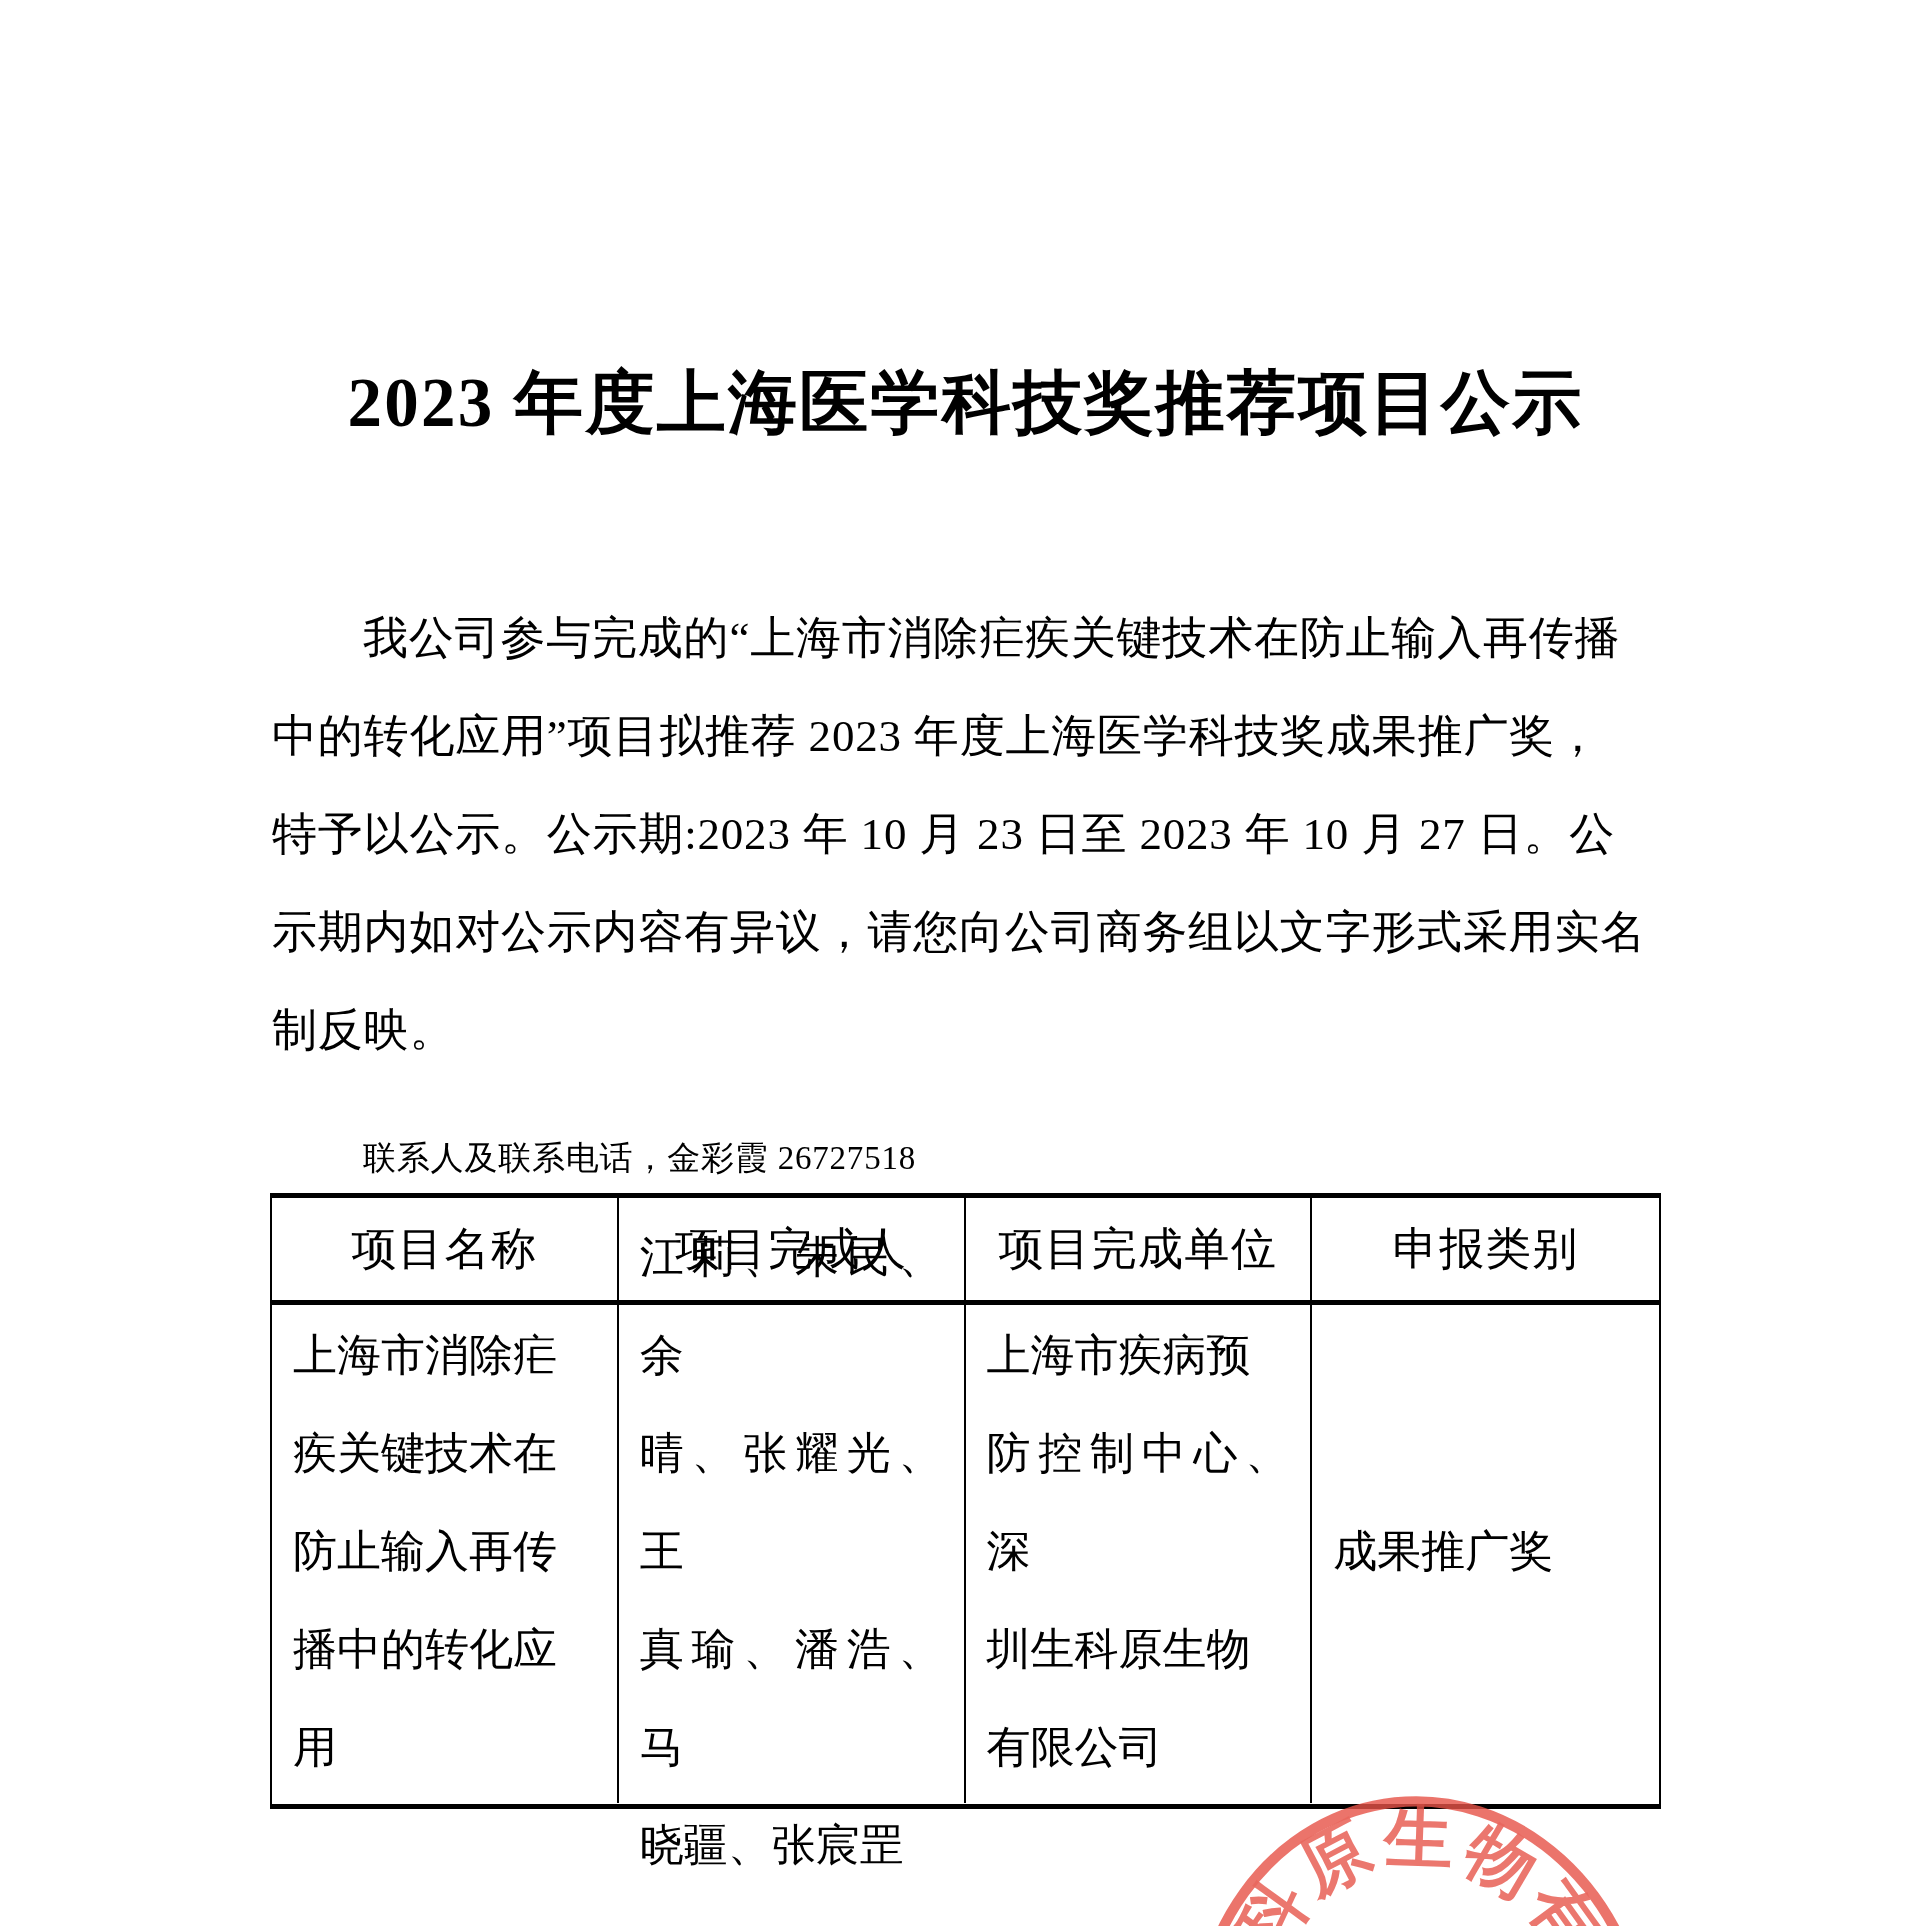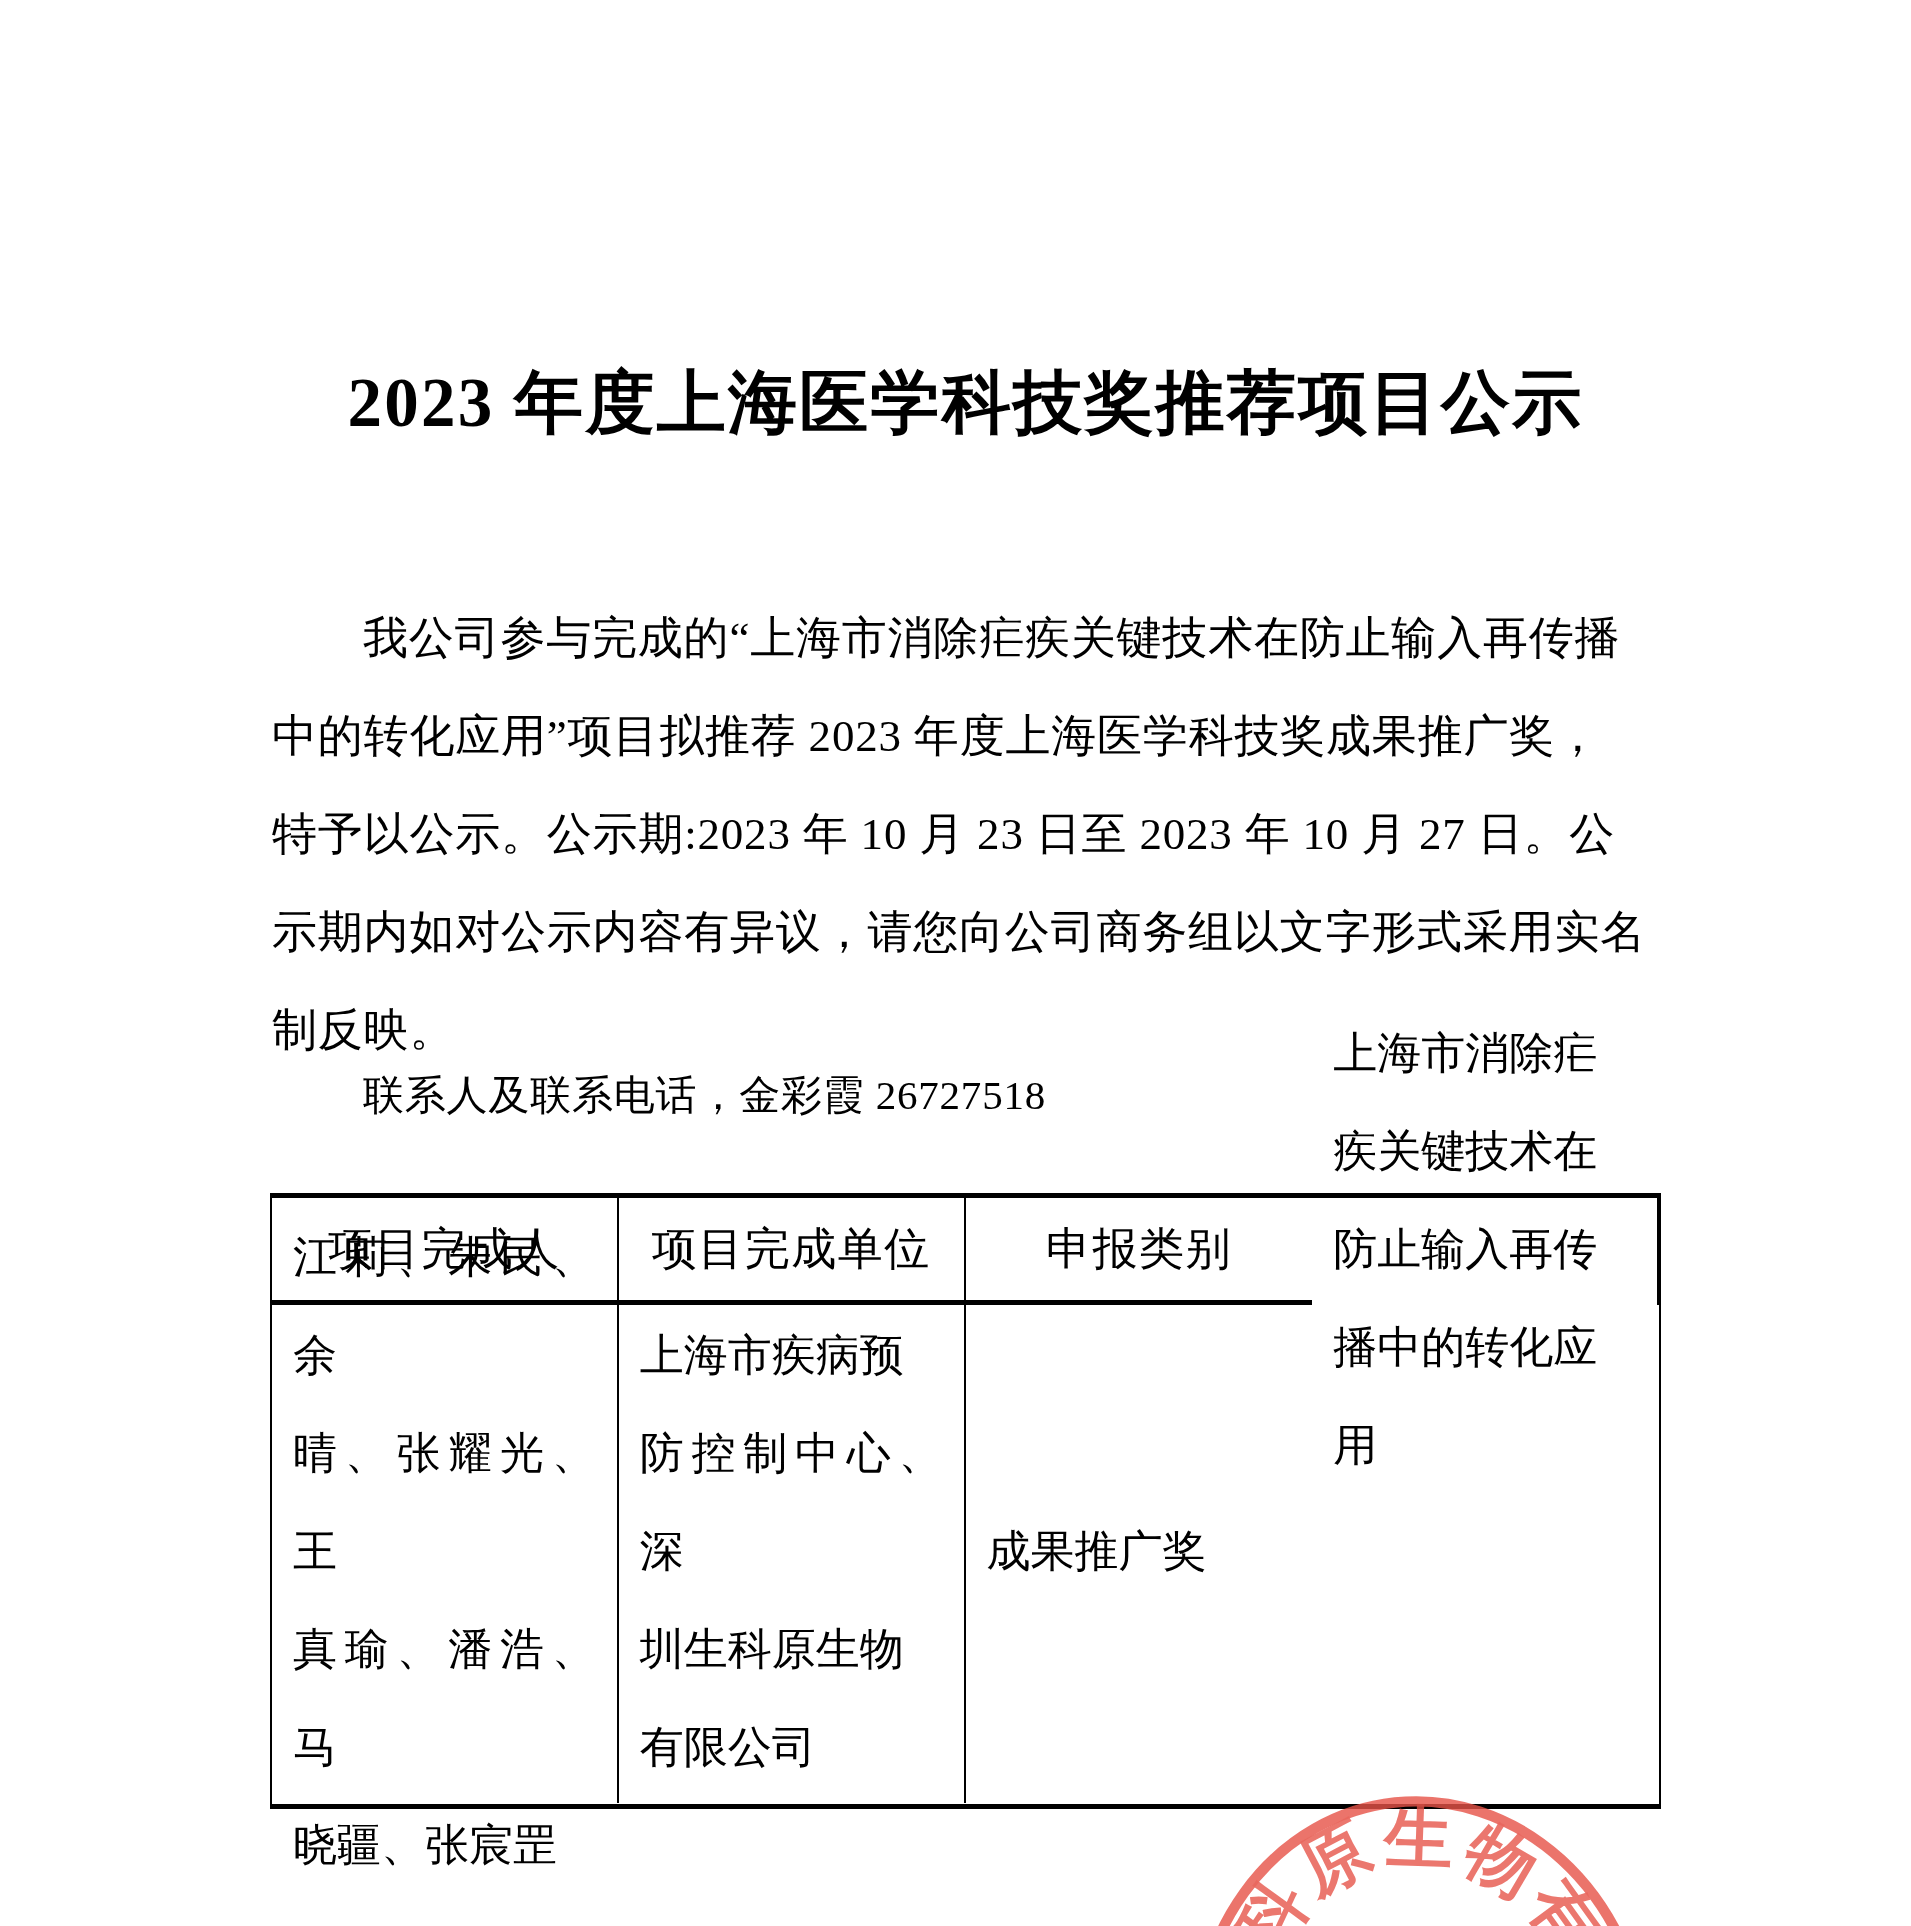--- a/index.html
+++ b/index.html
@@ -31,22 +31,22 @@
     font-size: 45px;
     line-height: 98px;
     letter-spacing: 0.8px;
     text-indent: 91px;
     white-space: pre-line;
     text-align: justify;
   }
 
   .contact {
     position: absolute;
-    left: 272px; top: 1046px; width: 1375px;
-    font-size: 41px;
+    left: 272px; top: 1109px; width: 1375px;
+    font-size: 33px;
     line-height: 98px;
     letter-spacing: 0.8px;
     text-indent: 91px;
     white-space: nowrap;
   }
 
   .tbl {
     position: absolute;
     left: 270px; top: 1193px; width: 1391px; height: 616px;
     display: grid;
@@ -98,20 +98,21 @@
 
   <div class="para">我公司参与完成的“上海市消除疟疾关键技术在防止输入再传播
 中的转化应用”项目拟推荐 2023 年度上海医学科技奖成果推广奖，
 特予以公示。公示期:2023 年 10 月 23 日至 2023 年 10 月 27 日。公
 示期内如对公示内容有异议，请您向公司商务组以文字形式采用实名
 制反映。</div>
 
   <div class="contact">联系人及联系电话，金彩霞 26727518</div>
 
   <div class="tbl">
+    <div class="hcell">项目名称</div>
     <div class="hcell">项目完成人</div>
     <div class="hcell">项目完成单位</div>
     <div class="hcell last">申报类别</div>
 
     <div class="bcell">上海市消除疟
 疾关键技术在
 防止输入再传
 播中的转化应
 用</div>
     <div class="bcell">江莉、朱民、余

